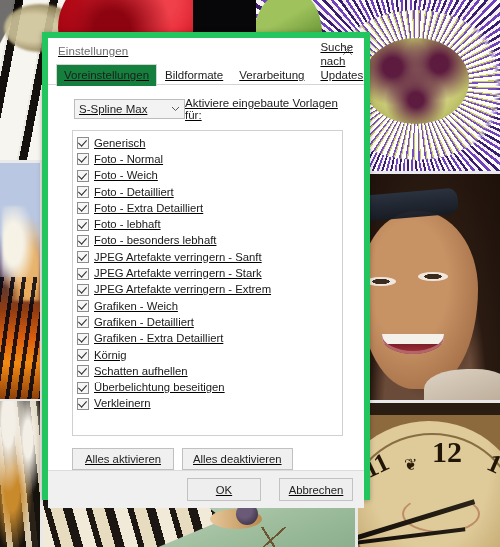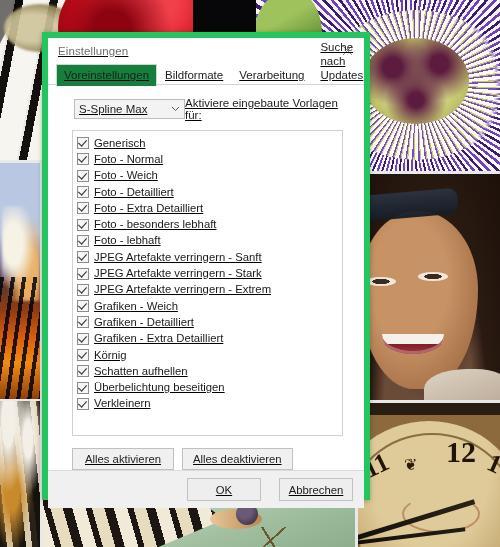--- a/index.html
+++ b/index.html
@@ -128,21 +128,21 @@
 
   
   .ph-clock{left:358px;top:403px;width:142px;height:144px;
     background:linear-gradient(180deg,#2a1d12 0 8%,#8d6a3e 8% 100%);}
   .ph-clock .dial{position:absolute;left:-22px;top:18px;width:186px;height:170px;
     border-radius:50%;
     background:radial-gradient(ellipse at 50% 26%, #dfcb9a 0 46%, #c6ab73 74%, #9b7a44 100%);}
   .ph-clock .ring{position:absolute;left:-10px;top:30px;width:164px;height:150px;
     border-radius:50%;border:2px solid #6b4e26;opacity:.75;}
   .ph-clock .n11{position:absolute;left:6px;top:48px;font:700 26px "Liberation Serif",serif;color:#211508;transform:rotate(-26deg);}
-  .ph-clock .n12{position:absolute;left:88px;top:32px;font:700 30px "Liberation Serif",serif;color:#211508;}
+  .ph-clock .n12{position:absolute;left:74px;top:32px;font:700 30px "Liberation Serif",serif;color:#211508;}
   .ph-clock .n1{position:absolute;left:130px;top:46px;font:700 26px "Liberation Serif",serif;color:#211508;transform:rotate(24deg);}
   .ph-clock .fleur{position:absolute;left:46px;top:52px;color:#2b1c0a;font:16px "Liberation Serif",serif;}
   .ph-clock .scroll{position:absolute;left:44px;top:92px;width:74px;height:34px;
     border:2px solid rgba(150,70,40,.45);border-radius:50%;border-top-color:transparent;}
   .ph-clock .hand{position:absolute;left:-4px;bottom:6px;width:126px;height:5px;
     background:linear-gradient(90deg,#14100a,#2b2318);transform:rotate(-17deg);transform-origin:left center;}
   .ph-clock .hand2{position:absolute;left:-4px;bottom:2px;width:112px;height:4px;
     background:linear-gradient(90deg,#14100a,#241d14);transform:rotate(-7deg);transform-origin:left center;}
 
   
@@ -308,25 +308,25 @@
         <div class="row">
           <div class="cb checked"></div>
           <div class="row-label">Foto - Detailliert</div>
         </div>
         <div class="row">
           <div class="cb checked"></div>
           <div class="row-label">Foto - Extra Detailliert</div>
         </div>
         <div class="row">
           <div class="cb checked"></div>
+          <div class="row-label">Foto - lebhaft</div>
+        </div>
+        <div class="row">
+          <div class="cb checked"></div>
           <div class="row-label">Foto - besonders lebhaft</div>
-        </div>
-        <div class="row">
-          <div class="cb checked"></div>
-          <div class="row-label">Foto - lebhaft</div>
         </div>
         <div class="row">
           <div class="cb checked"></div>
           <div class="row-label">JPEG Artefakte verringern - Sanft</div>
         </div>
         <div class="row">
           <div class="cb checked"></div>
           <div class="row-label">JPEG Artefakte verringern - Stark</div>
         </div>
         <div class="row">

